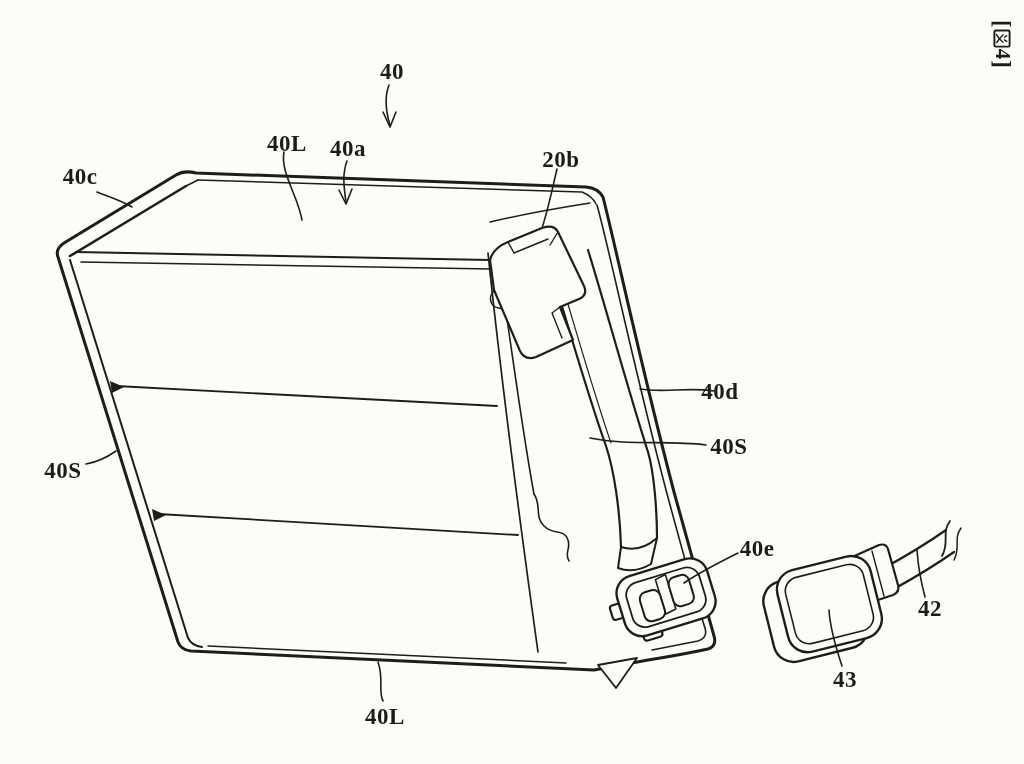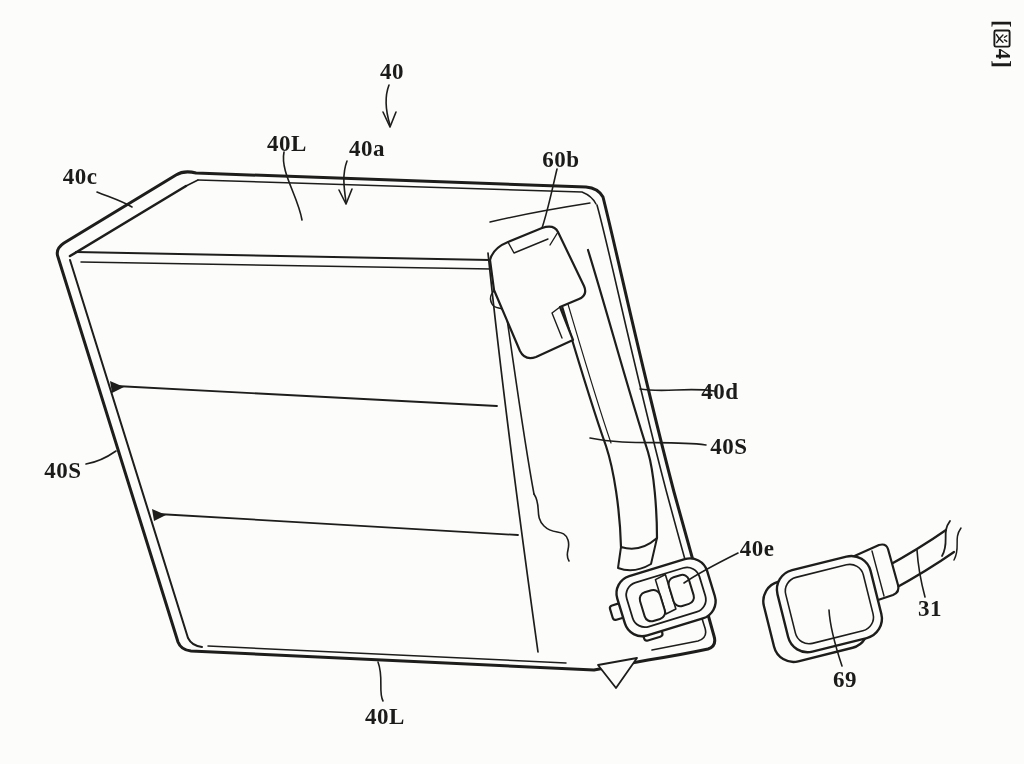--- a/index.html
+++ b/index.html
@@ -128,29 +128,29 @@
       <path d="M 706,445 C 668,440 628,446 590,438"></path>
       <path d="M 738,553 C 720,562 700,572 684,583"></path>
       <path d="M 925,597 C 921,582 918,566 917,550"></path>
       <path d="M 842,666 C 836,648 830,628 829,610"></path>
       <path d="M 383,701 C 378,692 384,678 378,662"></path>
     </g>
   </svg>
 
   <div class="ref" style="left:392px;top:71px">40</div>
   <div class="ref" style="left:287px;top:143px">40L</div>
-  <div class="ref" style="left:367px;top:148px">40a</div>
-  <div class="ref" style="left:561px;top:159px">60b</div>
+  <div class="ref" style="left:348px;top:148px">40a</div>
+  <div class="ref" style="left:561px;top:159px">20b</div>
   <div class="ref" style="left:80px;top:176px">40c</div>
   <div class="ref" style="left:63px;top:470px">40S</div>
   <div class="ref" style="left:720px;top:391px">40d</div>
   <div class="ref" style="left:729px;top:446px">40S</div>
   <div class="ref" style="left:757px;top:548px">40e</div>
-  <div class="ref" style="left:930px;top:608px">31</div>
-  <div class="ref" style="left:845px;top:679px">69</div>
+  <div class="ref" style="left:930px;top:608px">42</div>
+  <div class="ref" style="left:845px;top:679px">43</div>
   <div class="ref" style="left:385px;top:716px">40L</div>
 
   <div class="figtag">
     <span class="bracket">[</span>
     <svg width="19" height="19" viewBox="0 0 20 20">
       <rect x="1.5" y="2" width="17" height="16" rx="1.5" fill="none" stroke="#1b1b1a" stroke-width="2"></rect>
       <g fill="none" stroke="#1b1b1a" stroke-width="1.5" stroke-linecap="round">
         <path d="M 7,5 L 8.6,7.4"></path>
         <path d="M 13,5 L 11.4,7.4"></path>
         <path d="M 6.2,9 C 8.5,11.5 11.5,14 14.2,15.6"></path>

